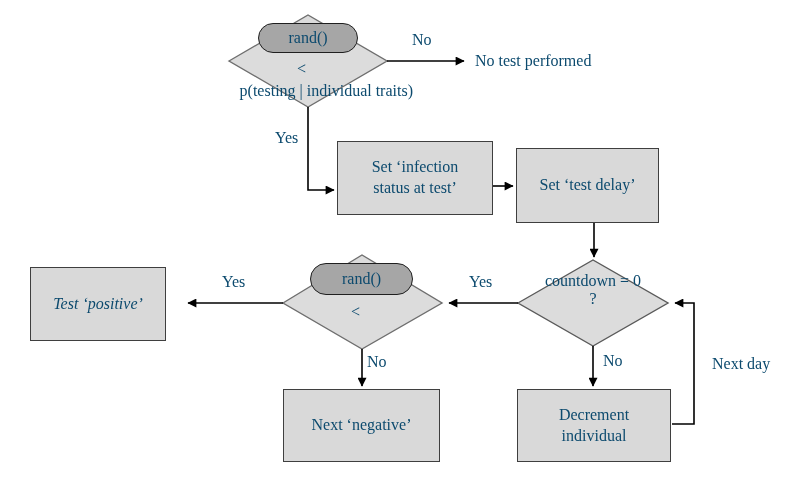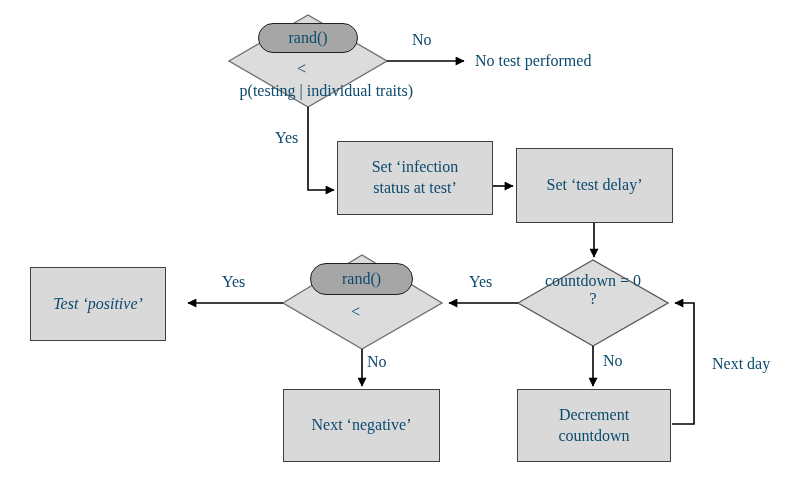--- a/index.html
+++ b/index.html
@@ -110,36 +110,36 @@
     <div>?</div>
   </div>
 
   <div class="box" style="left:337px; top:141px; width:156px; height:74px;">
     <span class="inner">
       <span style="display:block">Set ‘infection</span>
       <span style="display:block">status at test’</span>
     </span>
   </div>
 
-  <div class="box" style="left:516px; top:148px; width:157px; height:75px;">
+  <div class="box" style="left:516px; top:148px; width:143px; height:75px;">
     <span>Set ‘test delay’</span>
   </div>
 
   <div class="box" style="left:30px; top:267px; width:136px; height:74px;font-style:italic;">
     <span>Test ‘positive’</span>
   </div>
 
   <div class="box" style="left:283px; top:389px; width:157px; height:73px;">
     <span>Next ‘negative’</span>
   </div>
 
   <div class="box" style="left:517px; top:389px; width:154px; height:73px;">
     <span class="inner">
       <span style="display:block">Decrement</span>
-      <span style="display:block">countdown</span>
+      <span style="display:block">individual</span>
     </span>
   </div>
 
   <div class="lbl" style="left:412px; top:31px;">No</div>
   <div class="lbl" style="left:475px; top:52px;">No test performed</div>
   <div class="lbl" style="left:275px; top:129px;">Yes</div>
   <div class="lbl" style="left:222px; top:273px;">Yes</div>
   <div class="lbl" style="left:469px; top:273px;">Yes</div>
   <div class="lbl" style="left:367px; top:353px;">No</div>
   <div class="lbl" style="left:603px; top:352px;">No</div>

